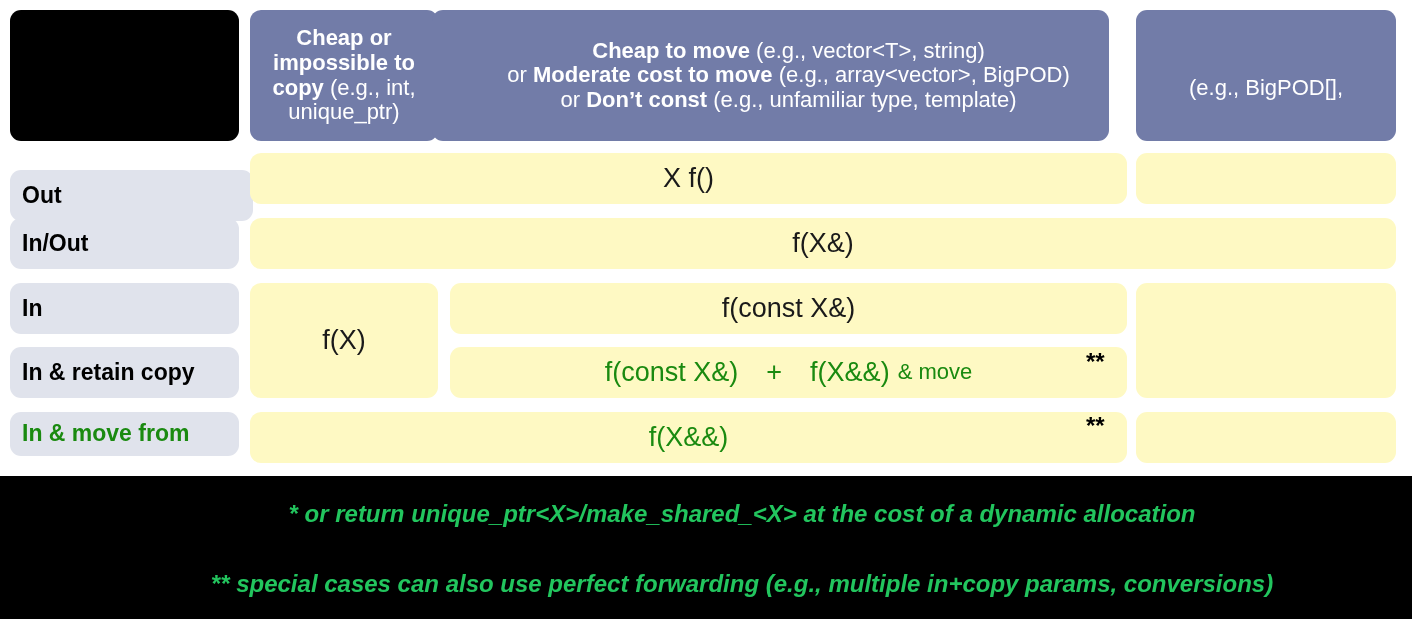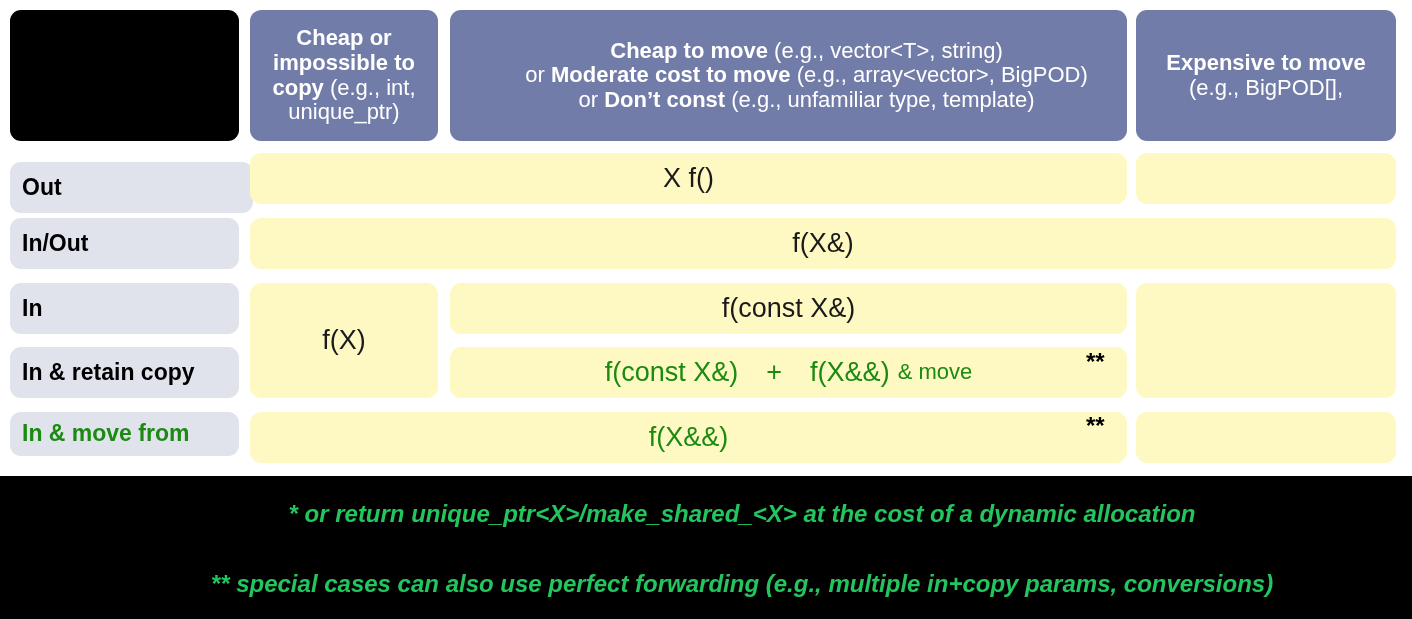--- a/index.html
+++ b/index.html
@@ -127,36 +127,36 @@
 
     <div class="cell hdr" style="left:250px; top:10px; width:188px; height:131px;">
       <div>
         <b>Cheap or</b><br>
         <b>impossible to</b><br>
         <b>copy</b><span> (e.g., int,</span><br>
         <span>unique_ptr)</span>
       </div>
     </div>
 
-    <div class="cell hdr" style="left:450px; top:10px; width:677px; height:131px;padding-left:44px;">
+    <div class="cell hdr" style="left:432px; top:10px; width:677px; height:131px;padding-left:44px;">
       <div>
         <b>Cheap to move</b><span> (e.g., vector&lt;T&gt;, string)</span><br>
         <span>or </span><b>Moderate cost to move</b><span> (e.g., array&lt;vector&gt;, BigPOD)</span><br>
         <span>or </span><b>Don’t const</b><span> (e.g., unfamiliar type, template)</span>
       </div>
     </div>
 
     <div class="cell hdr" style="left:1136px; top:10px; width:260px; height:131px;">
       <div>
-        <b>Expensive to move</b><br>
+        <br>
         <span>(e.g., BigPOD[],</span><br>
       </div>
     </div>
 
-    <div class="cell rowlabel" style="left:10px; top:162px; width:243px; height:51px;">
+    <div class="cell rowlabel" style="left:10px; top:170px; width:243px; height:51px;">
       <span>Out</span>
     </div>
 
     <div class="cell rowlabel" style="left:10px; top:218px; width:229px; height:51px;">
       <span>In/Out</span>
     </div>
 
     <div class="cell rowlabel" style="left:10px; top:283px; width:229px; height:51px;">
       <span>In</span>
     </div>

